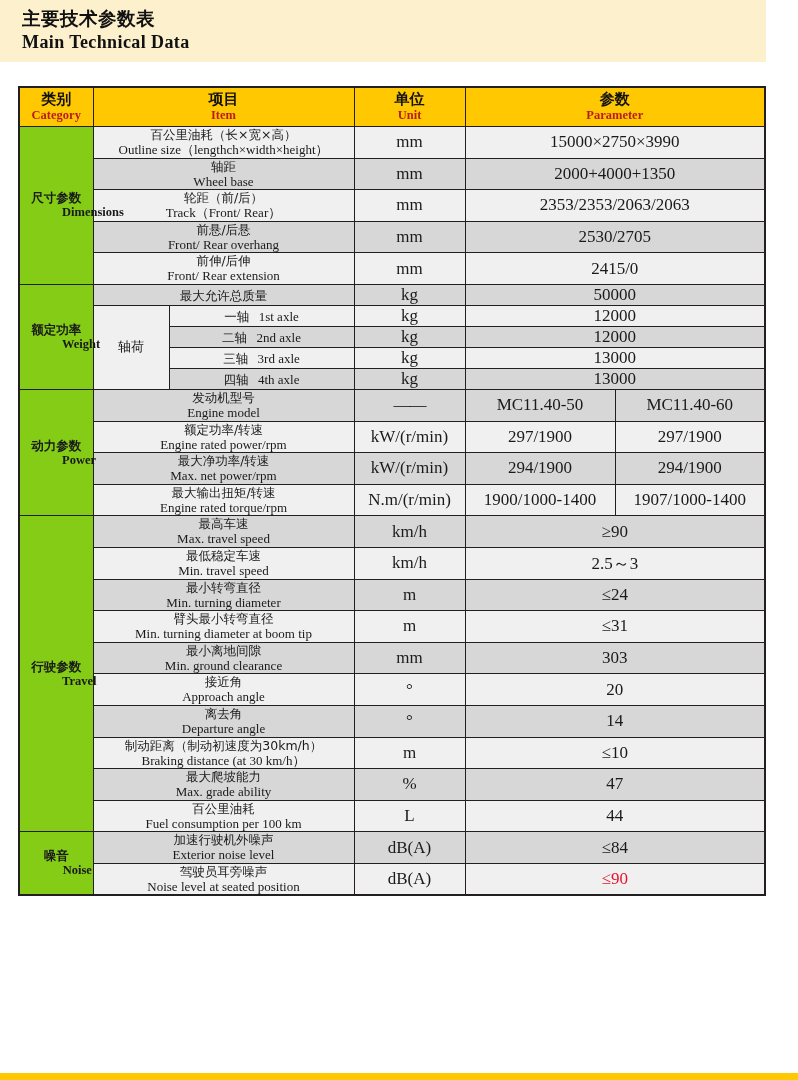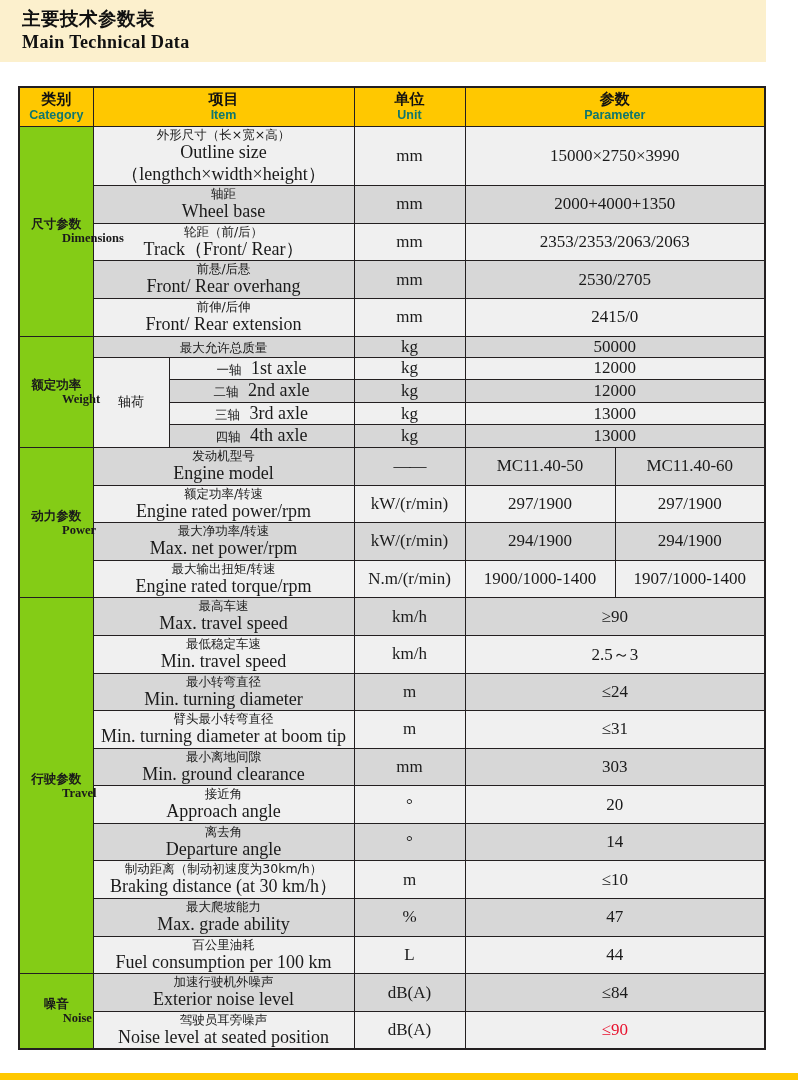--- a/index.html
+++ b/index.html
@@ -82,25 +82,25 @@
     border-color: #231f20;
   }
   .hdr .h-cn {
     font-family: "DejaVu Sans", "Liberation Sans", sans-serif;
     font-size: 15px;
     font-weight: bold;
     line-height: 1.15;
     color: #111;
   }
   .hdr .h-en {
-    font-family: Liberation Sans, sans-serif;
+    font-family: Liberation Serif, serif;
     font-size: 12.5px;
     font-weight: bold;
     line-height: 1.2;
-    color: #0f766e;
+    color: #b91c1c;
   }
 
   
   td.cat {
     background: #84cc16;
     font-family: "DejaVu Sans", "Liberation Sans", sans-serif;
     font-size: 12.5px;
     font-weight: bold;
     line-height: 1.2;
     color: #111;
@@ -119,21 +119,21 @@
     padding: 3px 4px;
   }
   .item .cn {
     font-family: "DejaVu Sans", "Liberation Sans", sans-serif;
     font-size: 12.5px;
     color: #1a1a1a;
     display: block;
   }
   .item .en {
     font-family: "Liberation Serif", "DejaVu Serif", serif;
-    font-size: 18px;
+    font-size: 13px;
     color: #1a1a1a;
     display: block;
   }
   
   .item.inline .cn,
   .item.inline .en {
     display: inline;
   }
   .item.inline .en { margin-left: 5px; }
 
@@ -195,21 +195,21 @@
       <div class="h-en">Parameter</div>
     </td>
   </tr>
 
   <tr>
     <td class="cat" rowspan="5">
       <span>尺寸参数</span>
       <span class="cat-en">Dimensions</span>
     </td>
     <td class="body shade-lite item" colspan="2">
-      <span class="cn">外形尺寸（长×宽×高）</span>
+      <span class="cn">百公里油耗（长×宽×高）</span>
       <span class="en">Outline size（lengthch×width×height）</span>
     </td>
     <td class="body shade-lite unit">mm</td>
     <td class="body shade-lite val" colspan="2">15000×2750×3990</td>
   </tr>
   <tr>
     <td class="body shade-dark item" colspan="2">
       <span class="cn">轴距</span>
       <span class="en">Wheel base</span>
     </td>

